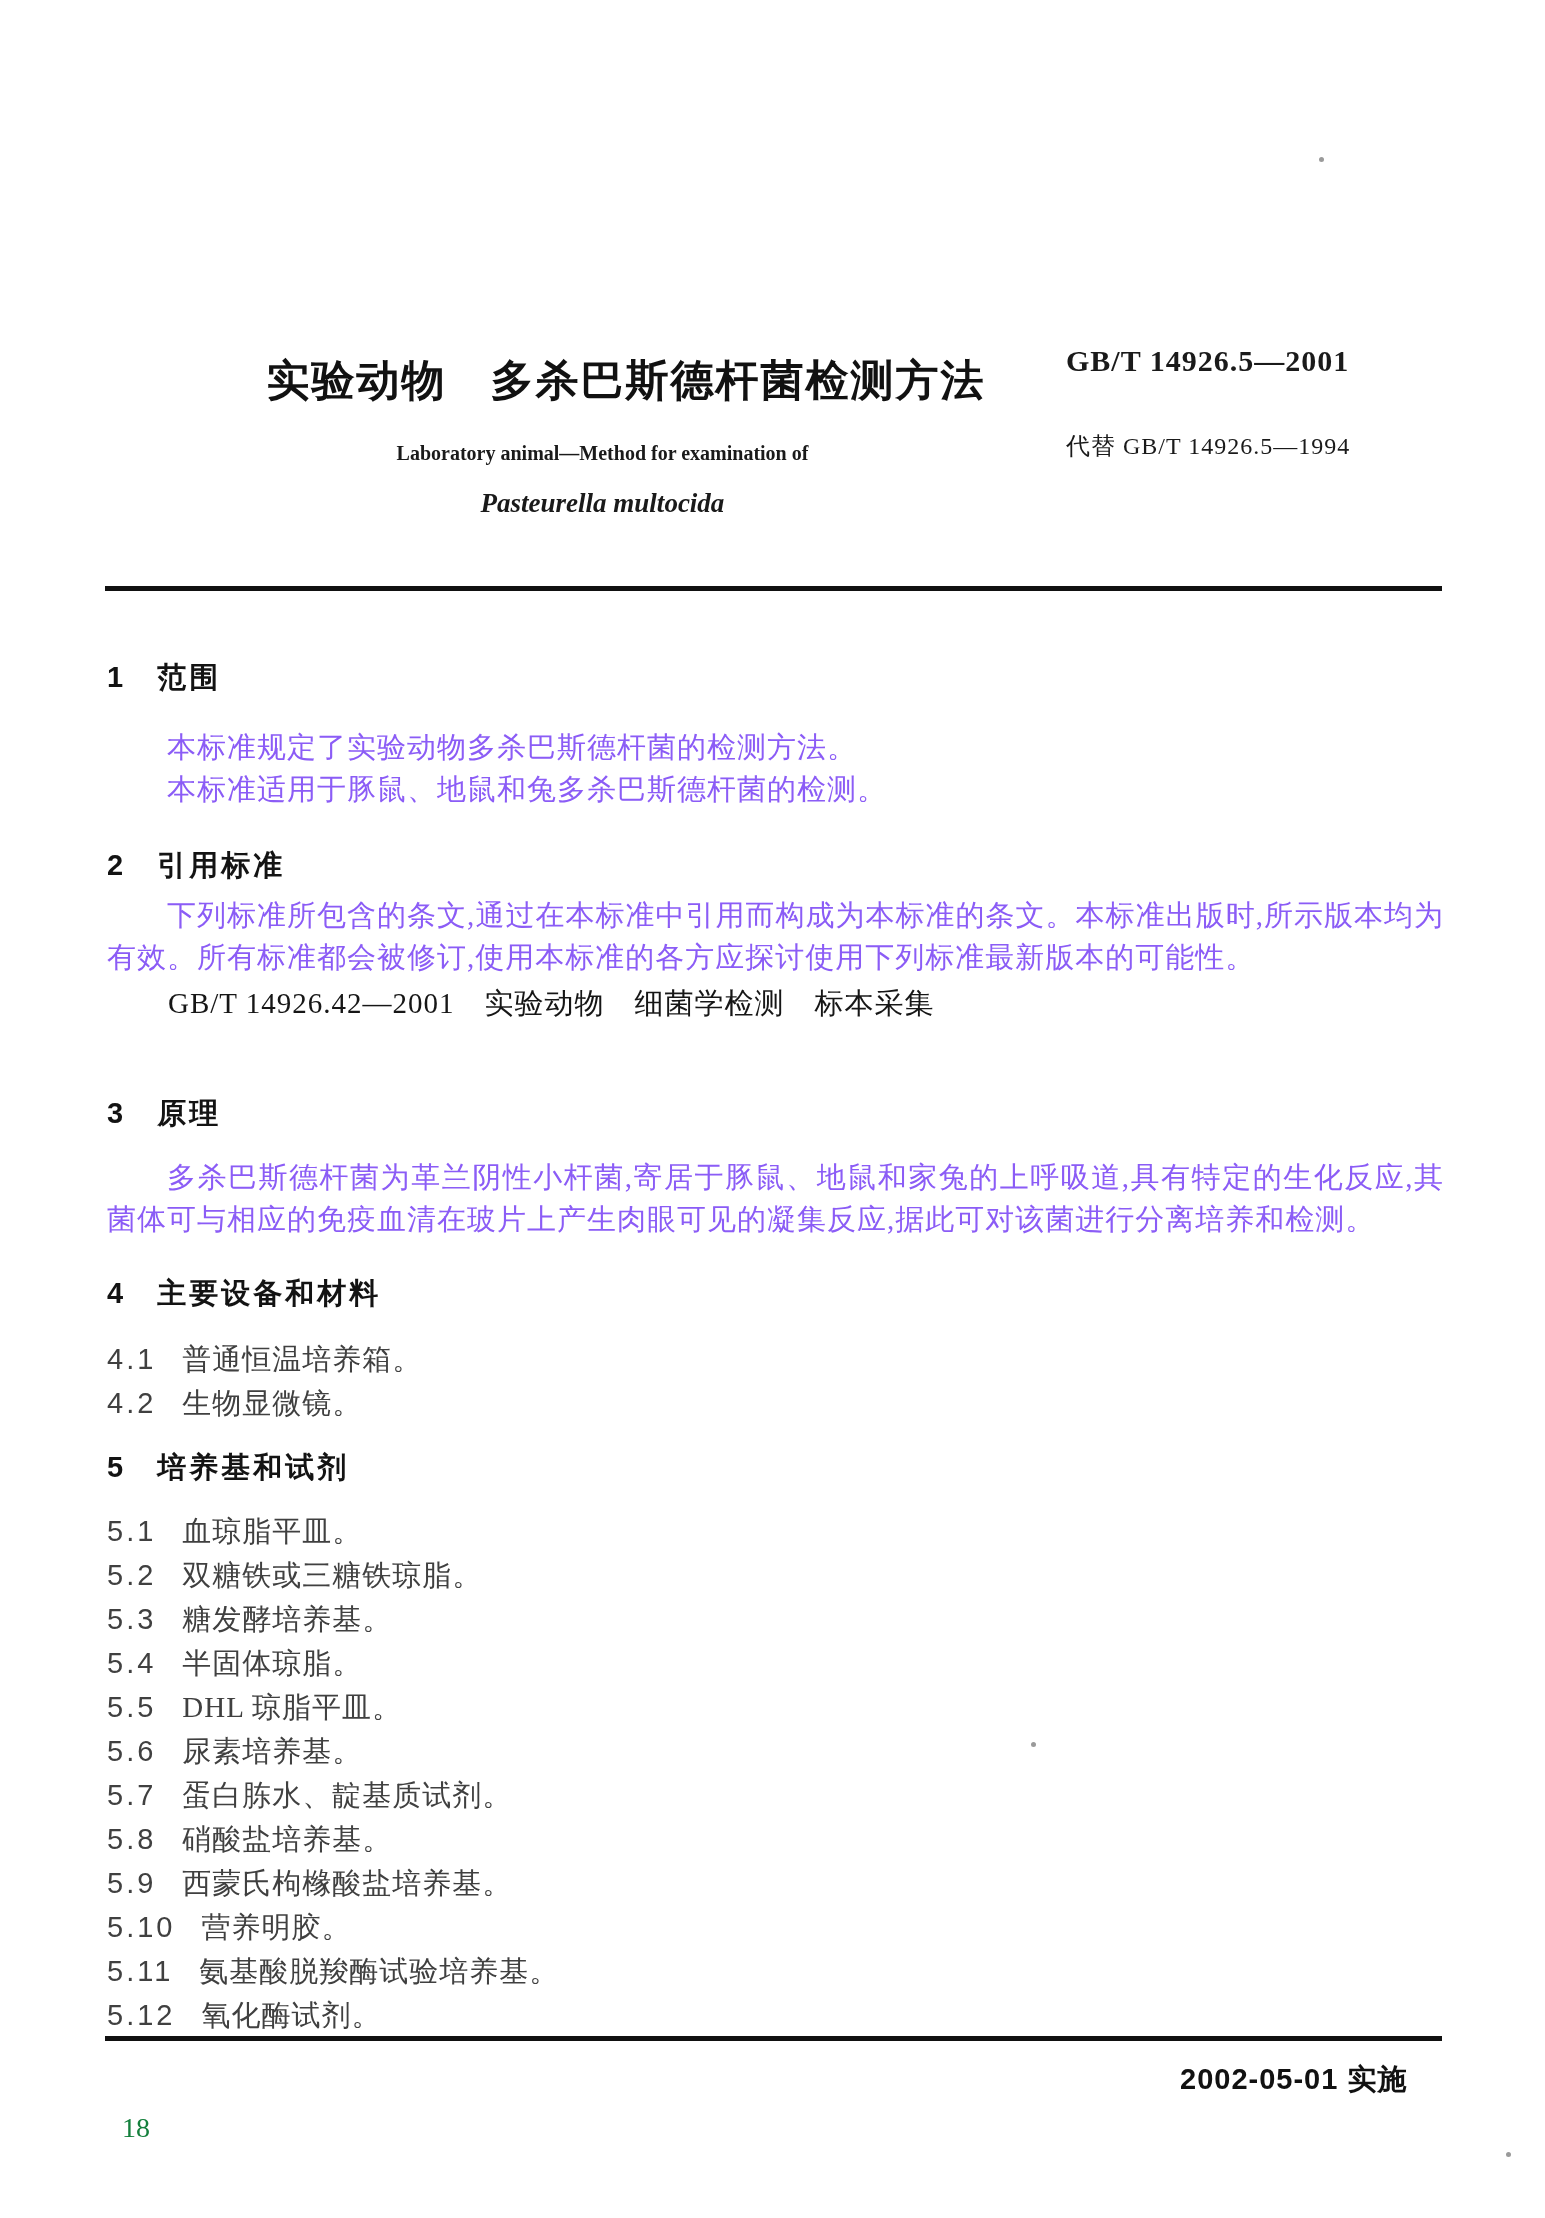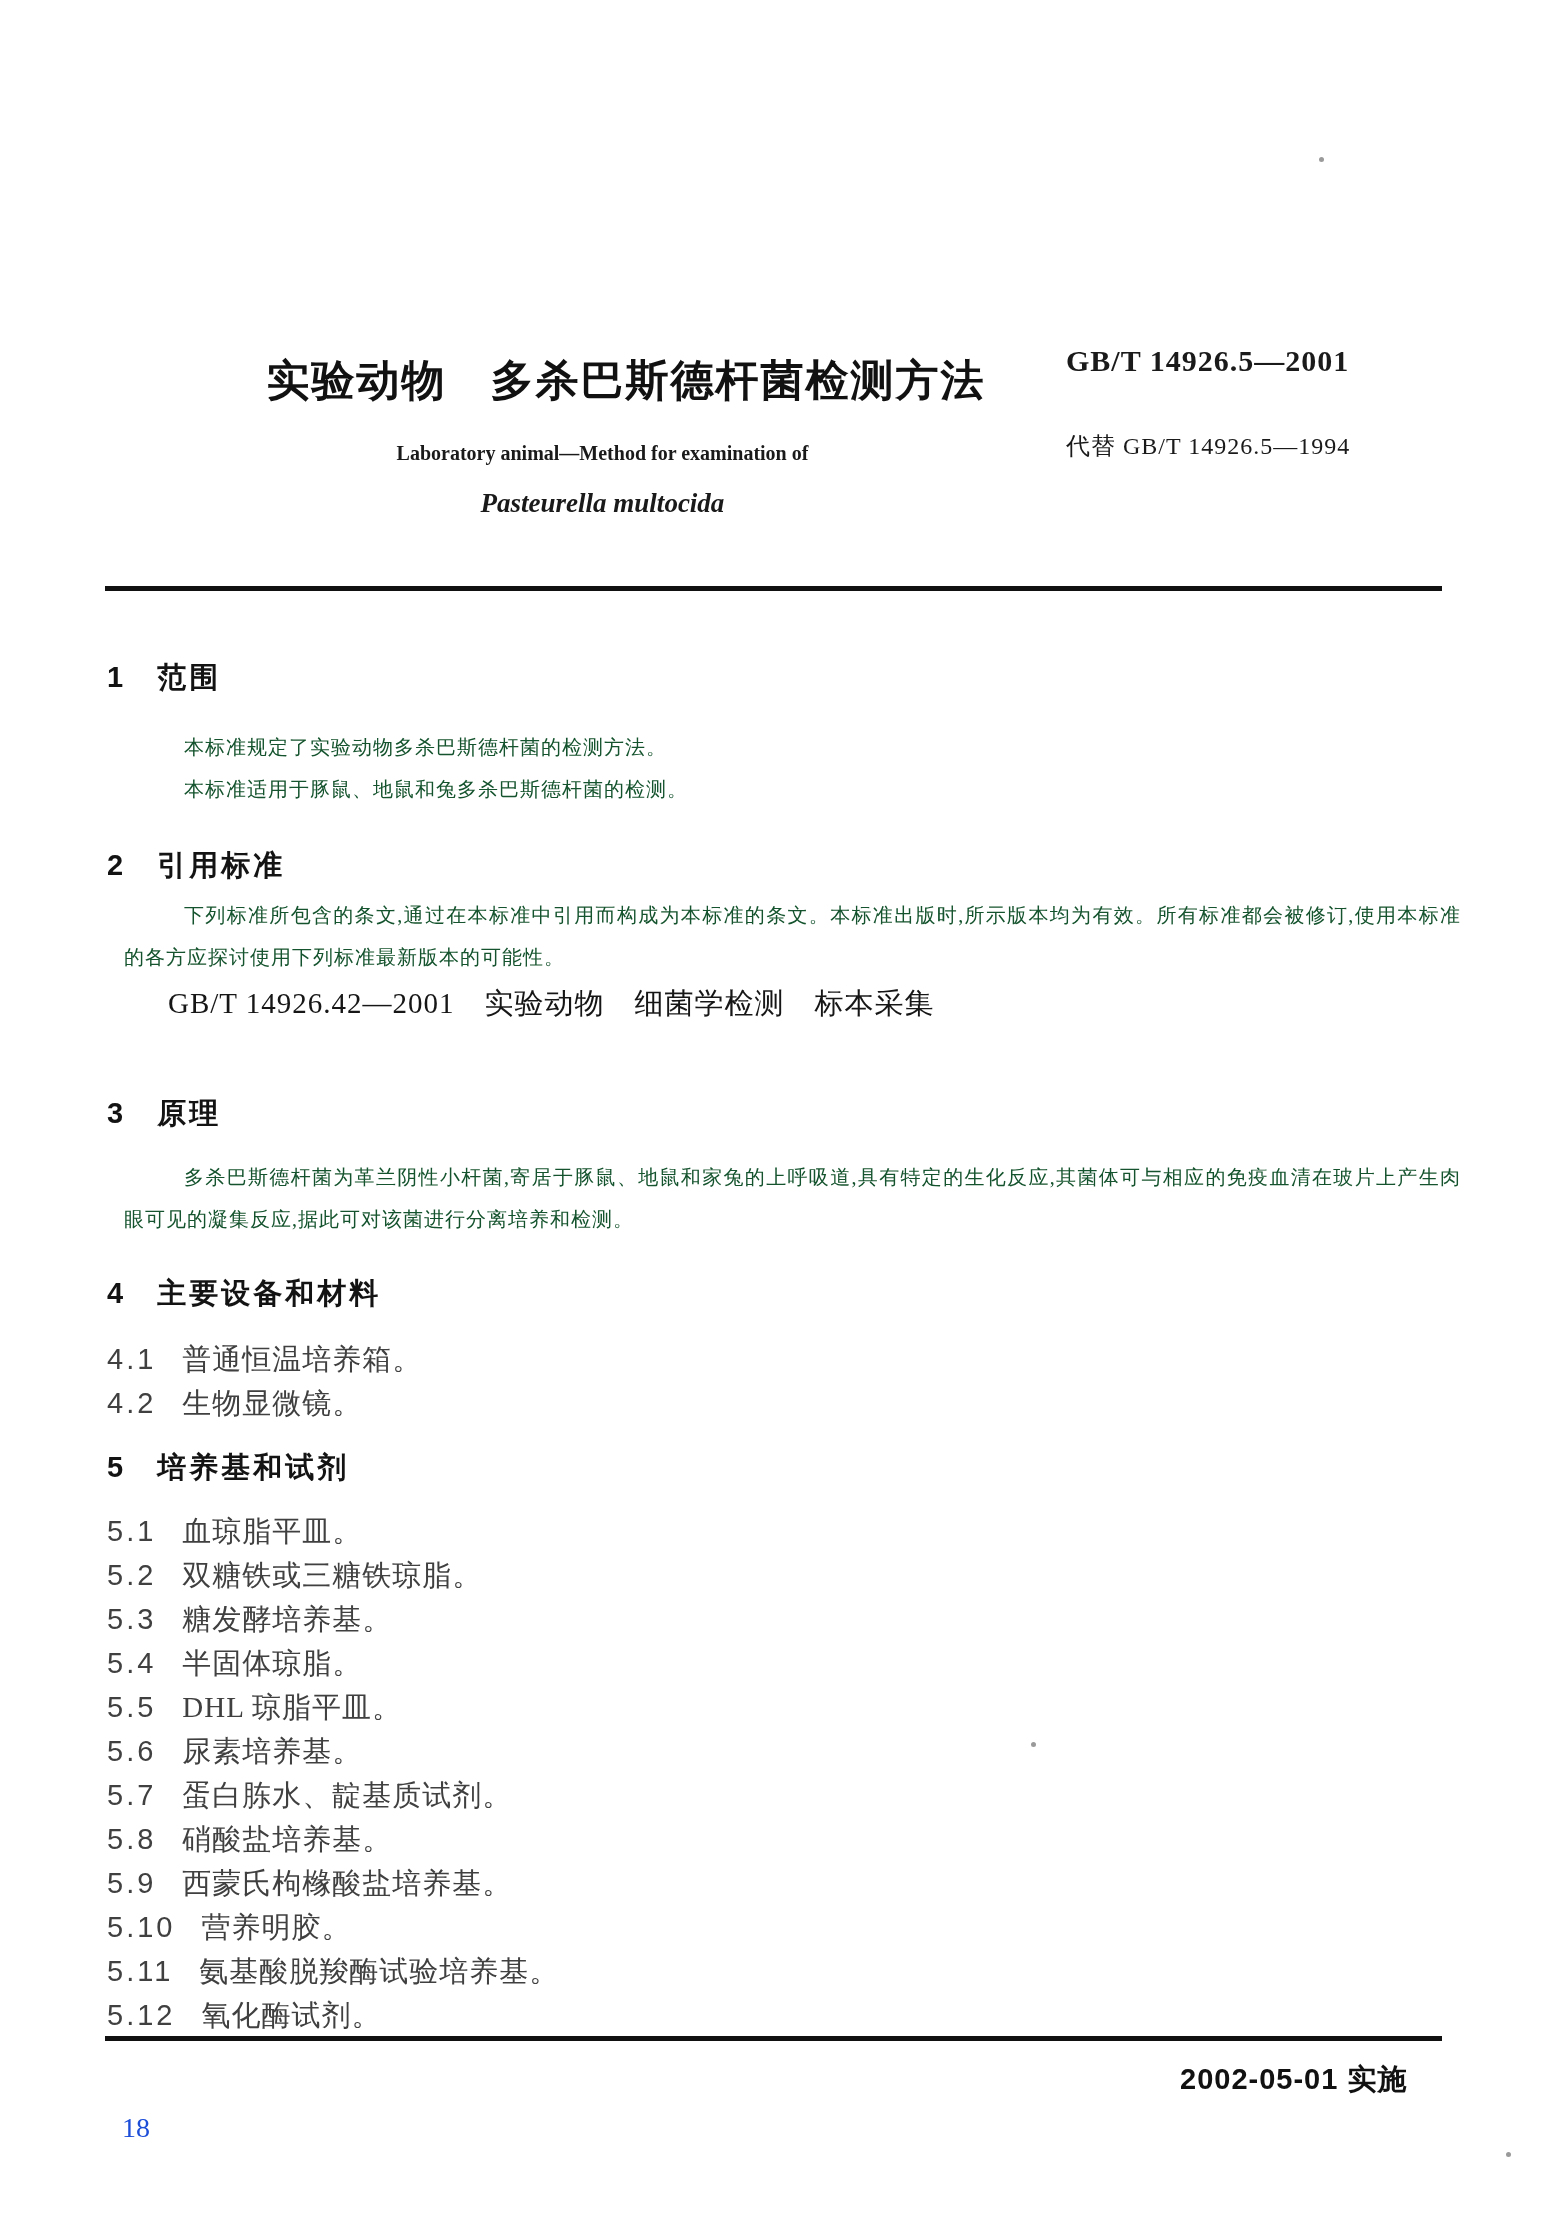--- a/index.html
+++ b/index.html
@@ -78,27 +78,26 @@
     font-family: "Liberation Sans", "DejaVu Sans", sans-serif;
     font-weight: bold;
     font-size: 29px;
     color: #131313;
     white-space: nowrap;
   }
   .sec-h .sec-no { margin-right: 32px; letter-spacing: 2px; }
   .sec-h .sec-t { letter-spacing: 3px; }
   .para {
     left: 107px; width: 1337px;
-    font-size: 20px;
+    font-size: 29px;
     line-height: 42px;
     letter-spacing: 1px;
     text-align: justify;
     text-indent: 60px;
-    color: #14532d;
-    margin-left: 17px;
+    color: #8b5cf6;
   }
   .ref {
     left: 168px;
     font-size: 29px;
     letter-spacing: 1px;
     white-space: nowrap;
     color: #161616;
   }
   .item {
     left: 107px;
@@ -128,21 +127,21 @@
     font-family: "Liberation Sans", "DejaVu Sans", sans-serif;
     font-weight: bold;
     font-size: 29px;
     letter-spacing: 1px;
     white-space: nowrap;
     color: #111;
   }
   .page-num {
     top: 2112px; left: 122px;
     font-size: 28px;
-    color: #1d4ed8;
+    color: #15803d;
   }
 
   .dot {
     position: absolute;
     width: 5px; height: 5px;
     border-radius: 50%;
     background: #9a9a9a;
   }
 </style>
 </head>

